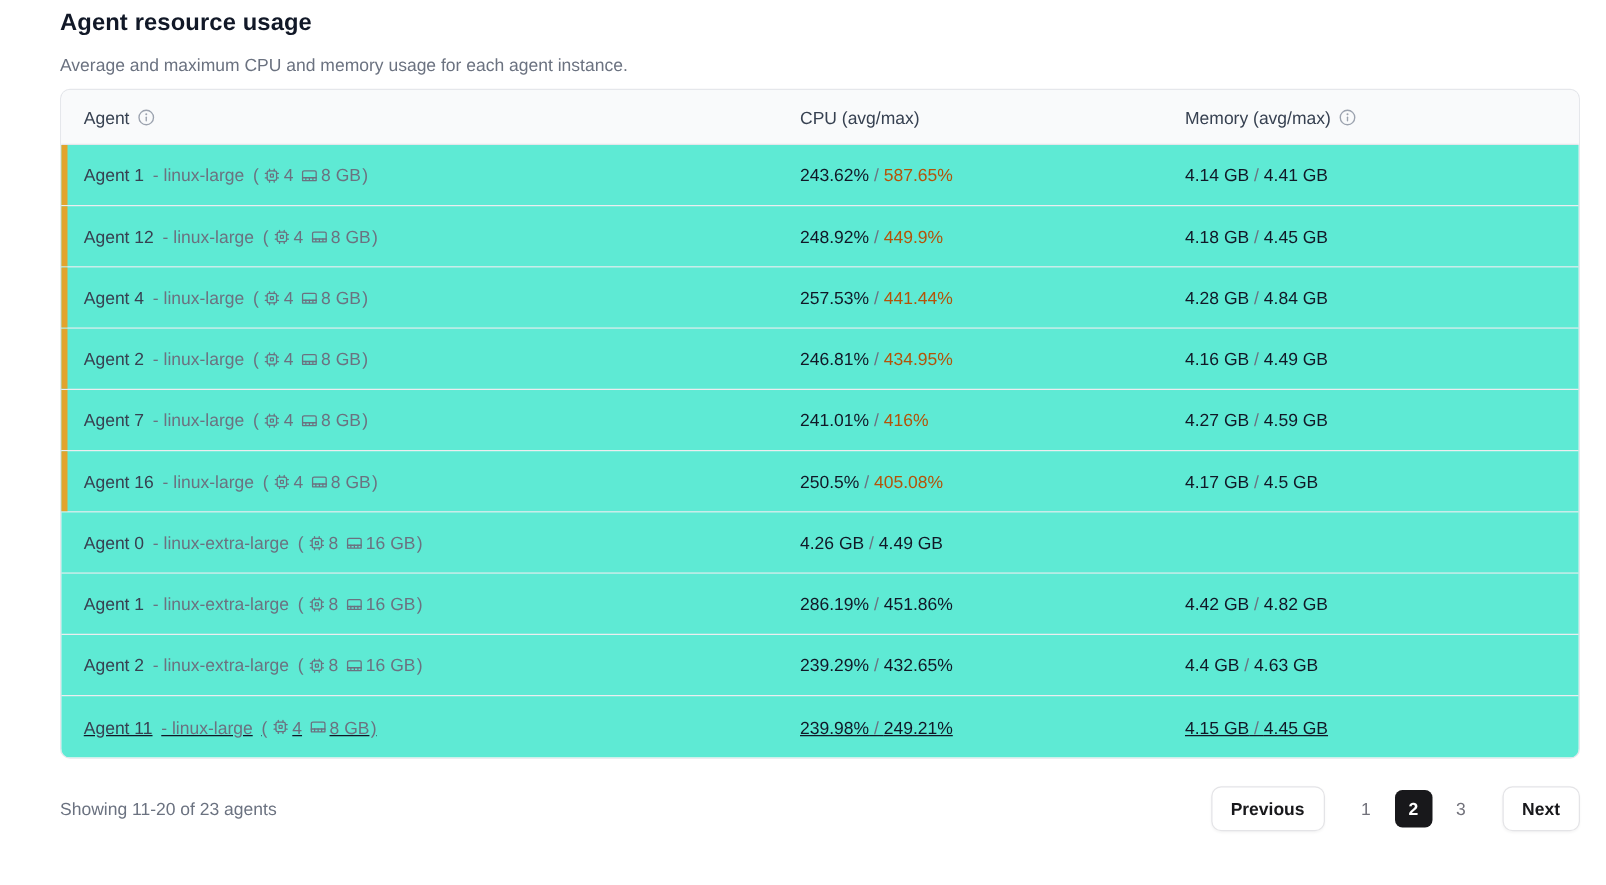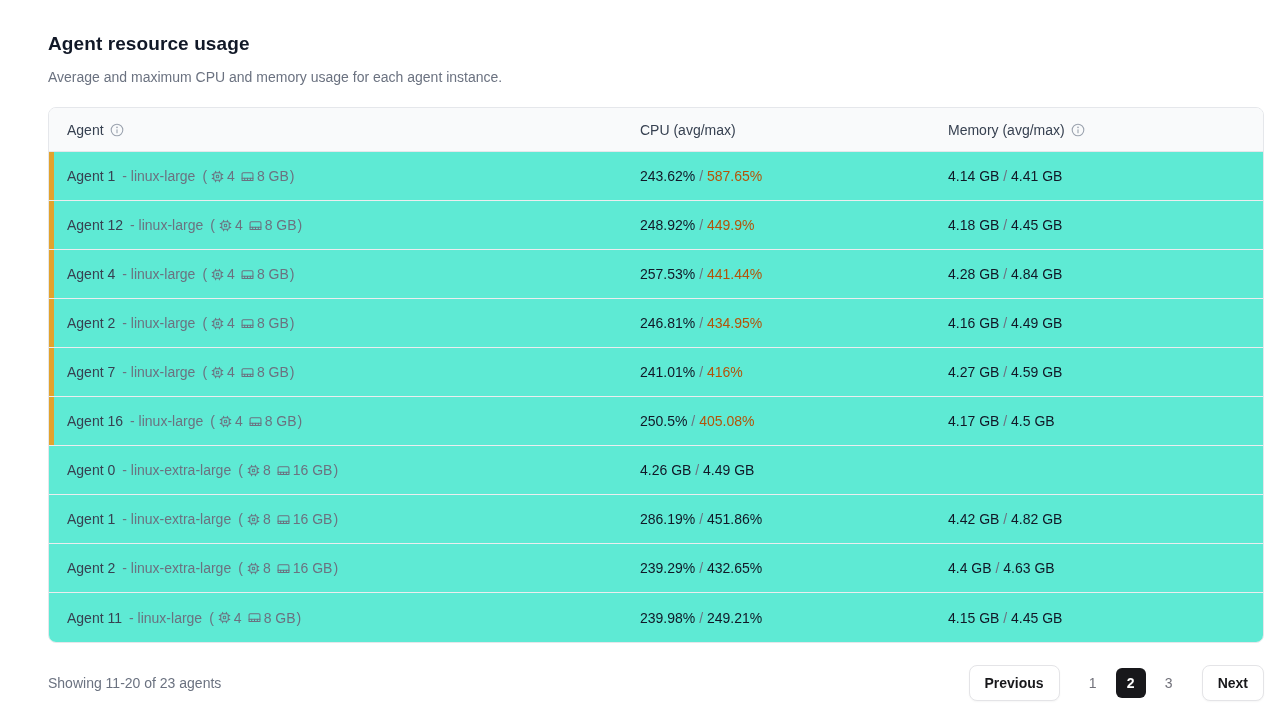--- a/index.html
+++ b/index.html
@@ -1,25 +1,25 @@
 <!DOCTYPE html>
 <html><head>
 <meta charset="utf-8">
 <style>
   * { box-sizing: border-box; margin: 0; padding: 0; }
   html, body { width: 1285px; height: 708px; background: #ffffff; overflow: hidden; }
   body { font-family: "Liberation Sans", sans-serif; color: #111827; }
 
-  .page { padding: 33px 48px 0 48px; }
+  .page { padding: 8px 48px 0 48px; }
 
   .page-title { font-size: 19px; font-weight: 700; color: #111827; letter-spacing: .1px; }
   .page-subtitle { margin-top: 14px; font-size: 14px; color: #6B7280; }
 
   .table-card {
-    margin-top: 22px;
+    margin-top: 11px;
     width: 1216px;
     border: 1px solid #E5E7EB;
     border-radius: 8px;
     overflow: hidden;
     background: #fff;
   }
 
   .t-header {
     display: grid;
     grid-template-columns: 591px 308px 1fr;
@@ -36,21 +36,21 @@
   .t-row {
     position: relative;
     display: grid;
     grid-template-columns: 591px 308px 1fr;
     align-items: center;
     height: 49px;
     background: #5eead4;
     border-bottom: 1px solid #ECEDEF;
     font-size: 14px;
   }
-  .t-row:last-child { border-bottom: none; }
+  .t-row:last-child { border-bottom: none; text-decoration: underline; }
 
   .warn-bar {
     position: absolute;
     left: 0; top: 0; bottom: 0;
     width: 5px;
     background: #E2A32D;
     display: none;
   }
   .t-row.flagged .warn-bar { display: block; }
 

